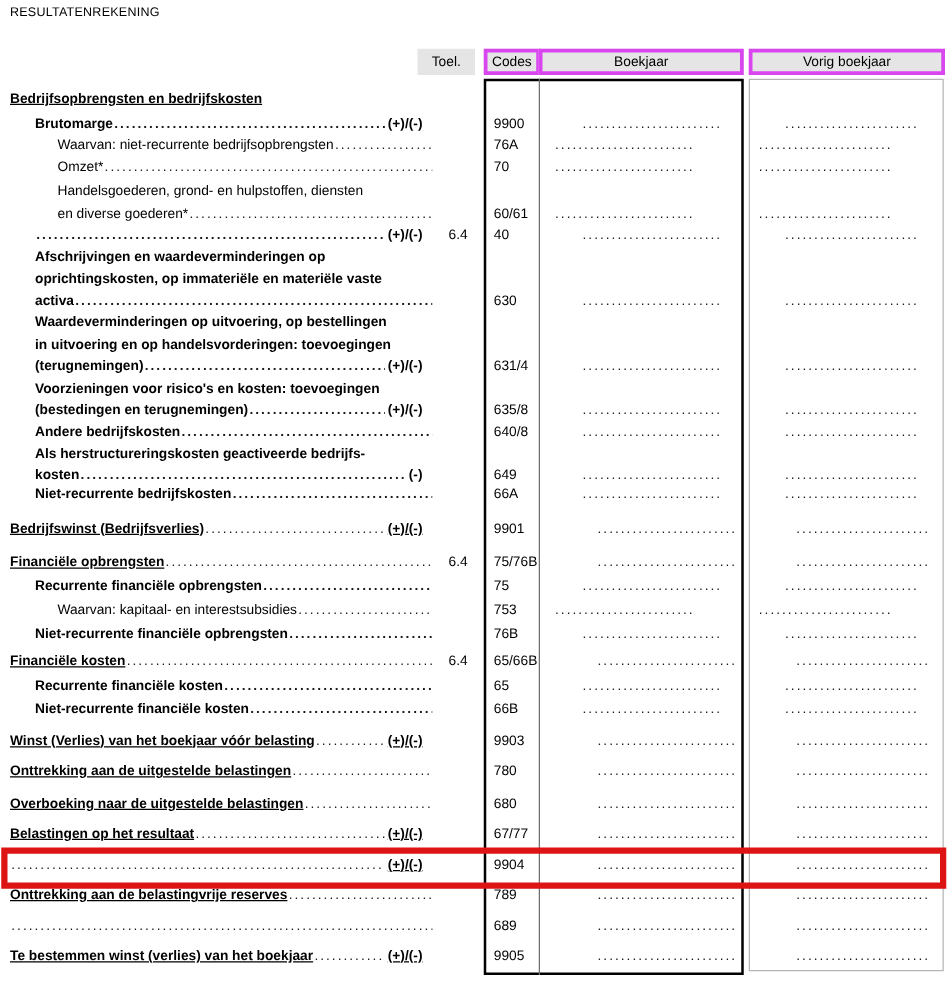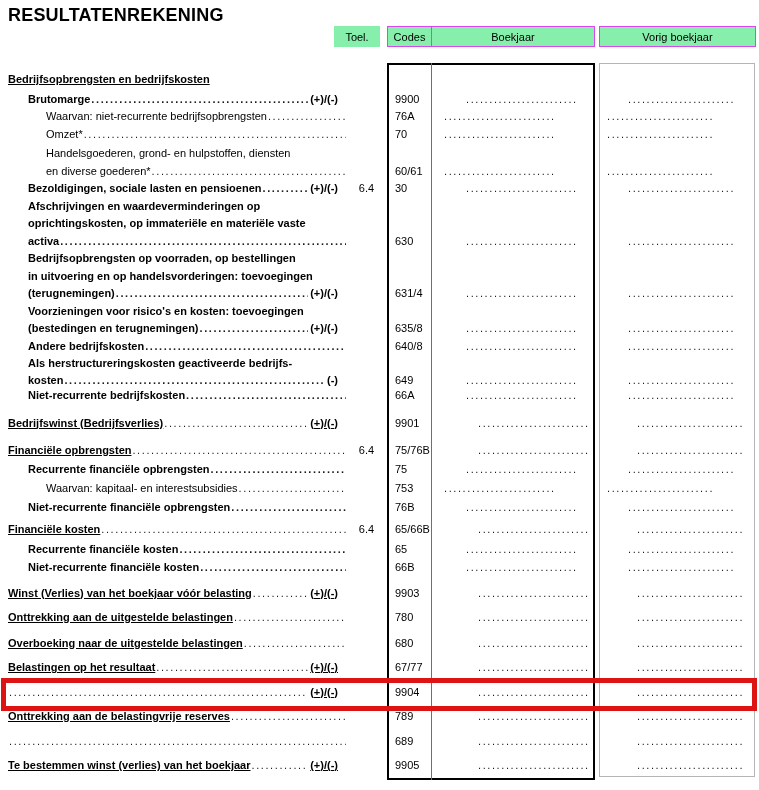--- a/index.html
+++ b/index.html
@@ -1,25 +1,25 @@
 <!DOCTYPE html>
 <html style="--red: #dd1414;"><head>
 <meta charset="utf-8">
 <style>
   html,body{margin:0;padding:0;background:#ffffff;}
   .sheet{
     position:relative;width:759px;height:790px;background:#fff;
     font-family:"Liberation Sans", sans-serif;font-size:11px;color:#000;
     overflow:hidden;
   }
-  .title{position:absolute;left:8px;top:5px;font-size:18px;font-weight:bold;letter-spacing:.2px;}
+  .title{position:absolute;left:8px;top:5px;font-size:10px;font-weight:normal;letter-spacing:.2px;}
   
-  .hcell{position:absolute;top:26px;height:21px;box-sizing:border-box;
-         display:flex;align-items:center;justify-content:center;background:#86efac;}
-  .hborder{border:1px solid #d946ef;}
+  .hcell{position:absolute;top:39px;height:21px;box-sizing:border-box;
+         display:flex;align-items:center;justify-content:center;background:#e5e5e5;}
+  .hborder{border:3px solid #d946ef;}
   #h-toel{left:334px;width:46px;}
   #h-codes{left:387px;width:45px;}
   #h-boek{left:431px;width:164px;margin-left:0;}
   #h-vorig{left:599px;width:157px;}
   
   .thickbox{position:absolute;left:387px;top:63px;width:208px;height:717px;
             border:2px solid #000;box-sizing:border-box;}
   .divider{position:absolute;left:431px;top:63px;width:1px;height:717px;background:#6f6f6f;}
   .lightbox{position:absolute;left:599px;top:63px;width:156px;height:714px;
             border:1px solid #b5b5b5;box-sizing:border-box;}
@@ -148,26 +148,25 @@
     <div class="c-code">60/61</div>
     <div class="c-val c-boek">
       <span class="dotfield lvl2">........................................................................................................................................................................................................</span>
     </div>
     <div class="c-val c-vorig">
       <span class="dotfield lvl2">........................................................................................................................................................................................................</span>
     </div>
   </div>
       <div class="row ind1">
     <div class="c-label">
-      <span class="lbl">Bezoldigingen, sociale lasten en pensioenen</span>
       <span class="dots">........................................................................................................................................................................................................</span>
       <span class="sign">(+)/(-)</span>
     </div>
     <div class="c-toel">6.4</div>
-    <div class="c-code">30</div>
+    <div class="c-code">40</div>
     <div class="c-val c-boek">
       <span class="dotfield lvl1">........................................................................................................................................................................................................</span>
     </div>
     <div class="c-val c-vorig">
       <span class="dotfield lvl1">........................................................................................................................................................................................................</span>
     </div>
   </div>
       <div class="row ind1">
     <div class="c-label">
       <span class="lbl">Afschrijvingen en waardeverminderingen op</span>
@@ -206,21 +205,21 @@
     <div class="c-code">630</div>
     <div class="c-val c-boek">
       <span class="dotfield lvl1">........................................................................................................................................................................................................</span>
     </div>
     <div class="c-val c-vorig">
       <span class="dotfield lvl1">........................................................................................................................................................................................................</span>
     </div>
   </div>
       <div class="row ind1">
     <div class="c-label">
-      <span class="lbl">Bedrijfsopbrengsten op voorraden, op bestellingen</span>
+      <span class="lbl">Waardeverminderingen op uitvoering, op bestellingen</span>
 
     </div>
     <div class="c-toel"></div>
     <div class="c-code"></div>
     <div class="c-val c-boek">
       <span class="dotfield"></span>
     </div>
     <div class="c-val c-vorig">
       <span class="dotfield"></span>
     </div>

